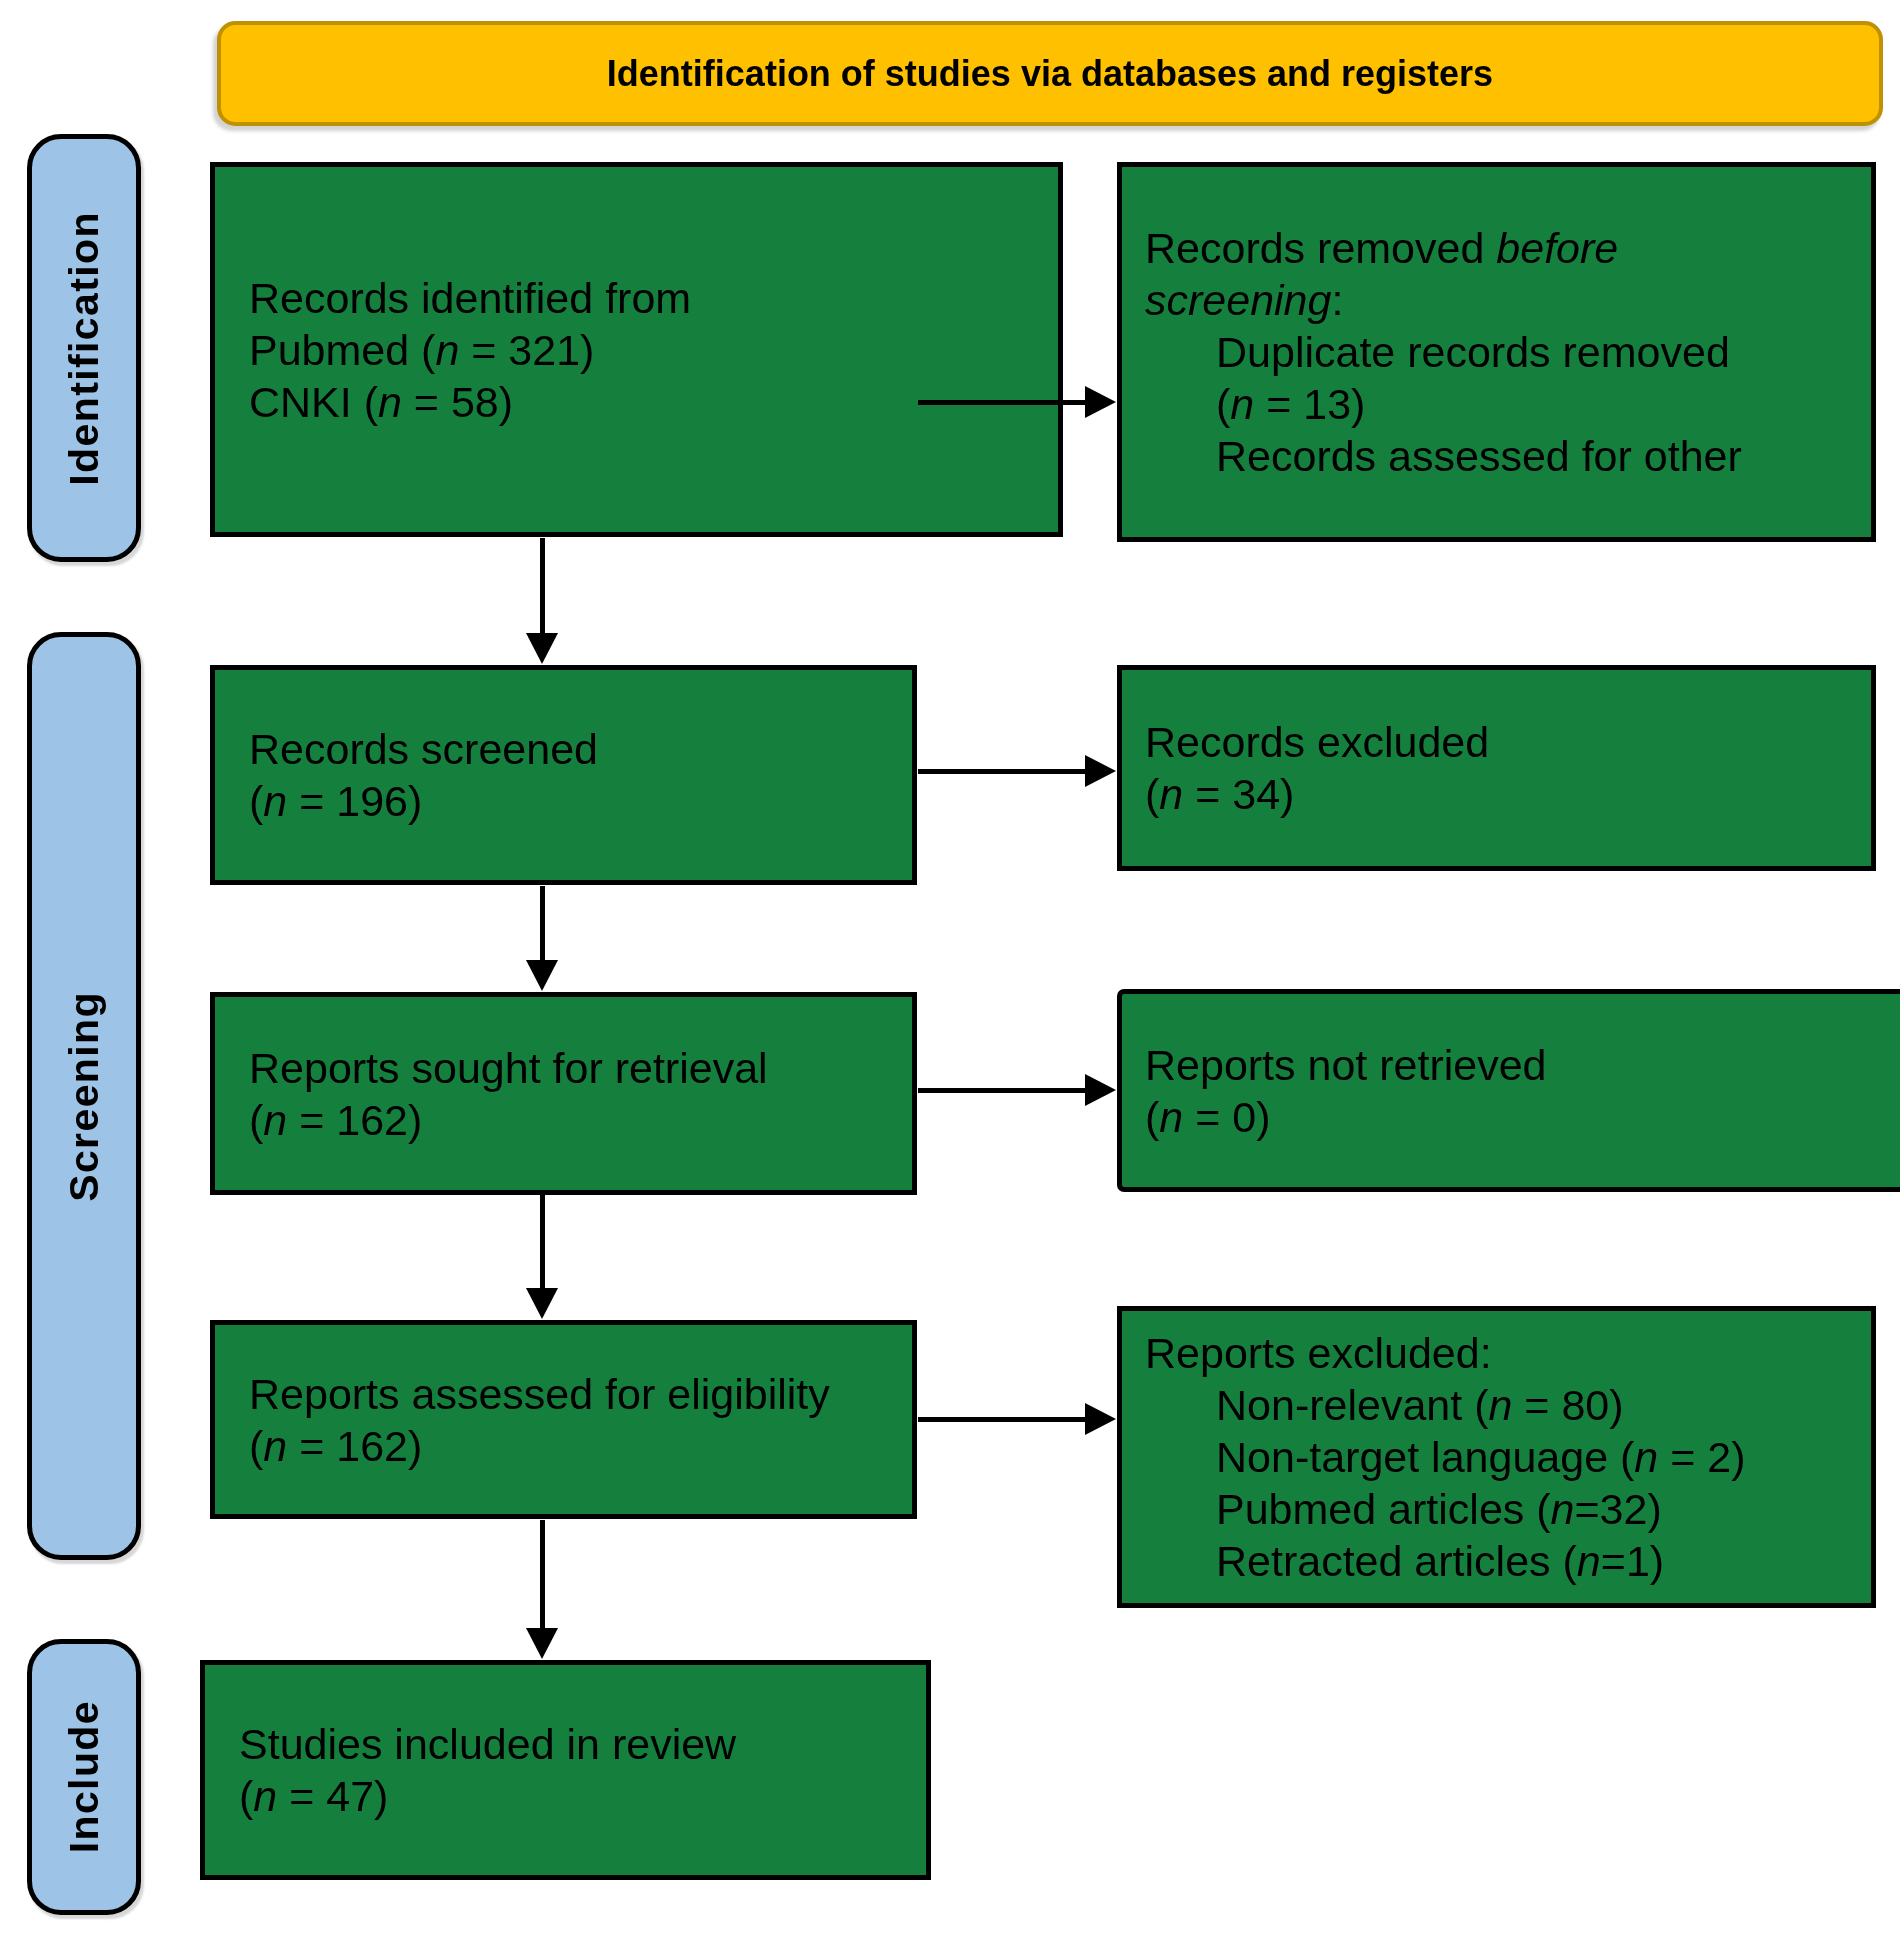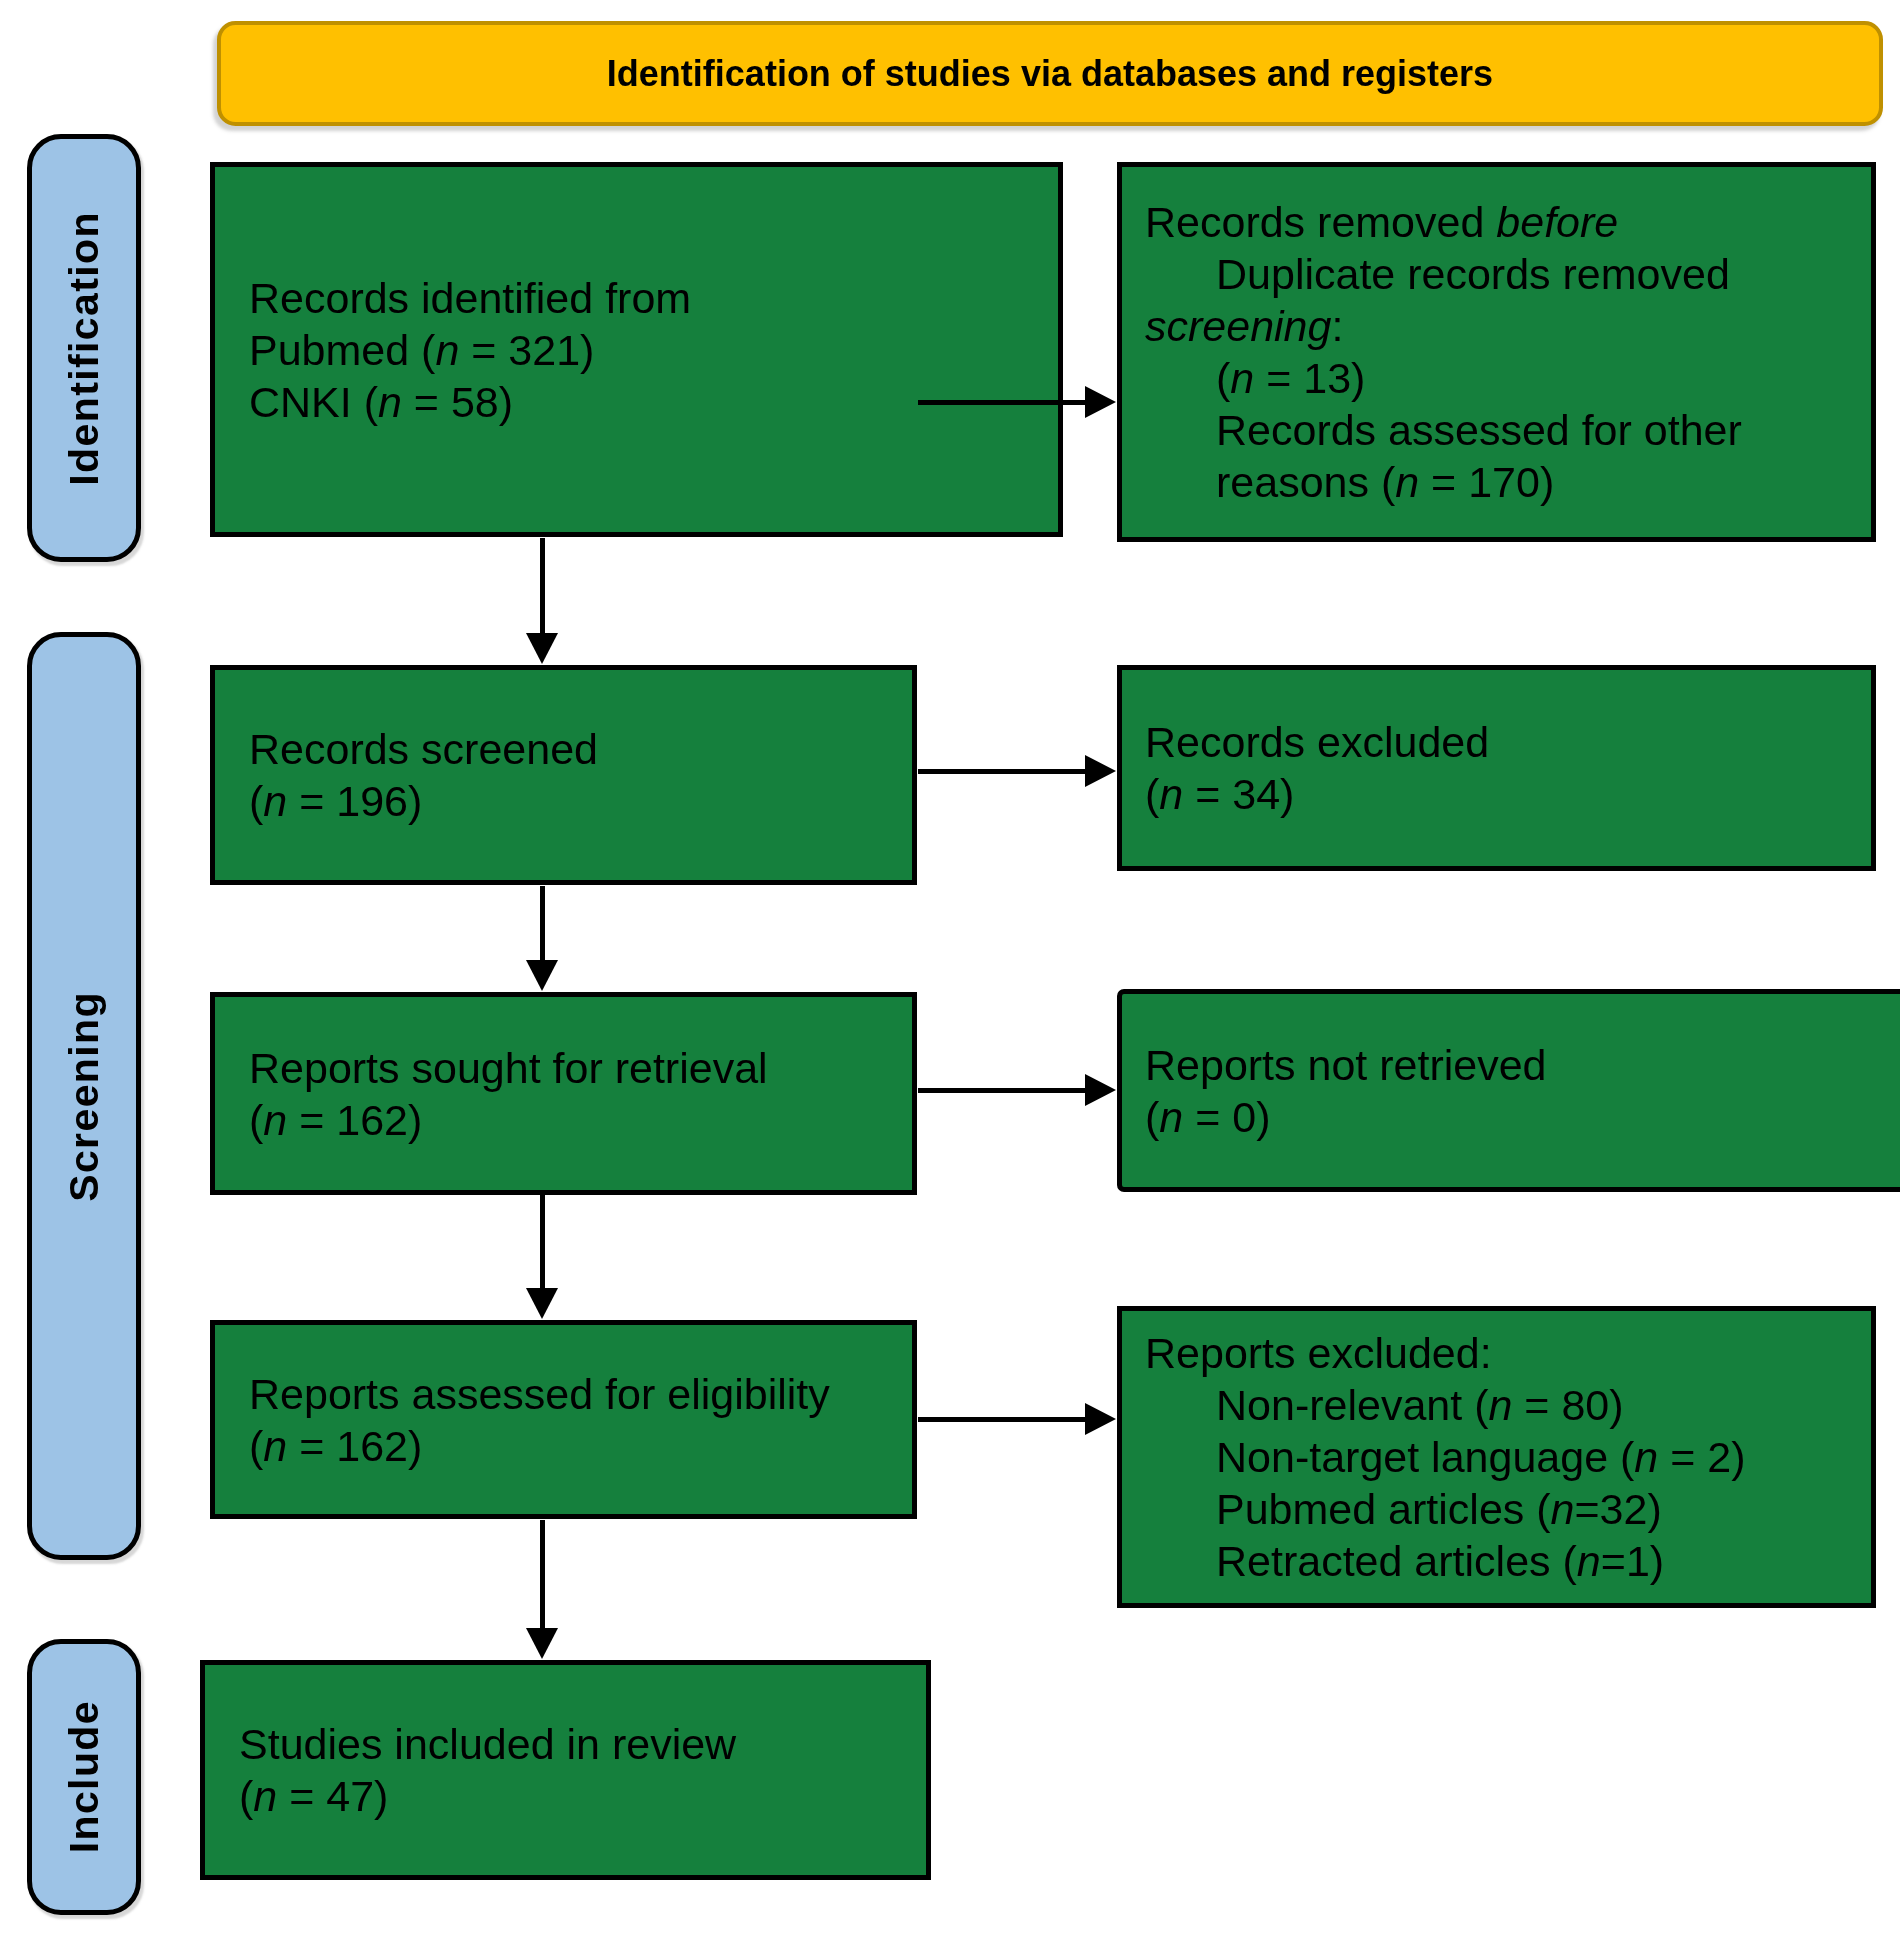--- a/index.html
+++ b/index.html
@@ -146,25 +146,24 @@
     <span class="vtext">Include</span>
   </div>
 
   <div class="fbox left" id="b1">
       <div class="line"><span>Records identified from</span></div>
       <div class="line"><span>Pubmed (</span><span style="font-style: italic;">n</span><span> = 321)</span></div>
       <div class="line"><span>CNKI (</span><span style="font-style: italic;">n</span><span> = 58)</span></div>
     </div>
   <div class="fbox right" id="rb1">
       <div class="line"><span>Records removed </span><span style="font-style: italic;">before</span></div>
+      <div class="line"><span style="font-style: italic;">screening</span><span>:</span></div>
       <div class="line ind"><span>Duplicate records removed</span></div>
-      <div class="line"><span style="font-style: italic;">screening</span><span>:</span></div>
       <div class="line ind"><span>(</span><span style="font-style: italic;">n</span><span> = 13)</span></div>
       <div class="line ind"><span>Records assessed for other</span></div>
-      <div class="line ind"><span>reasons (</span><span style="font-style: italic;">n</span><span> = 170)</span></div>
     </div>
   <div class="fbox left" id="b2">
       <div class="line"><span>Records screened</span></div>
       <div class="line"><span>(</span><span style="font-style: italic;">n</span><span> = 196)</span></div>
     </div>
   <div class="fbox right" id="rb2">
       <div class="line"><span>Records excluded</span></div>
       <div class="line"><span>(</span><span style="font-style: italic;">n</span><span> = 34)</span></div>
     </div>
   <div class="fbox left" id="b3">

